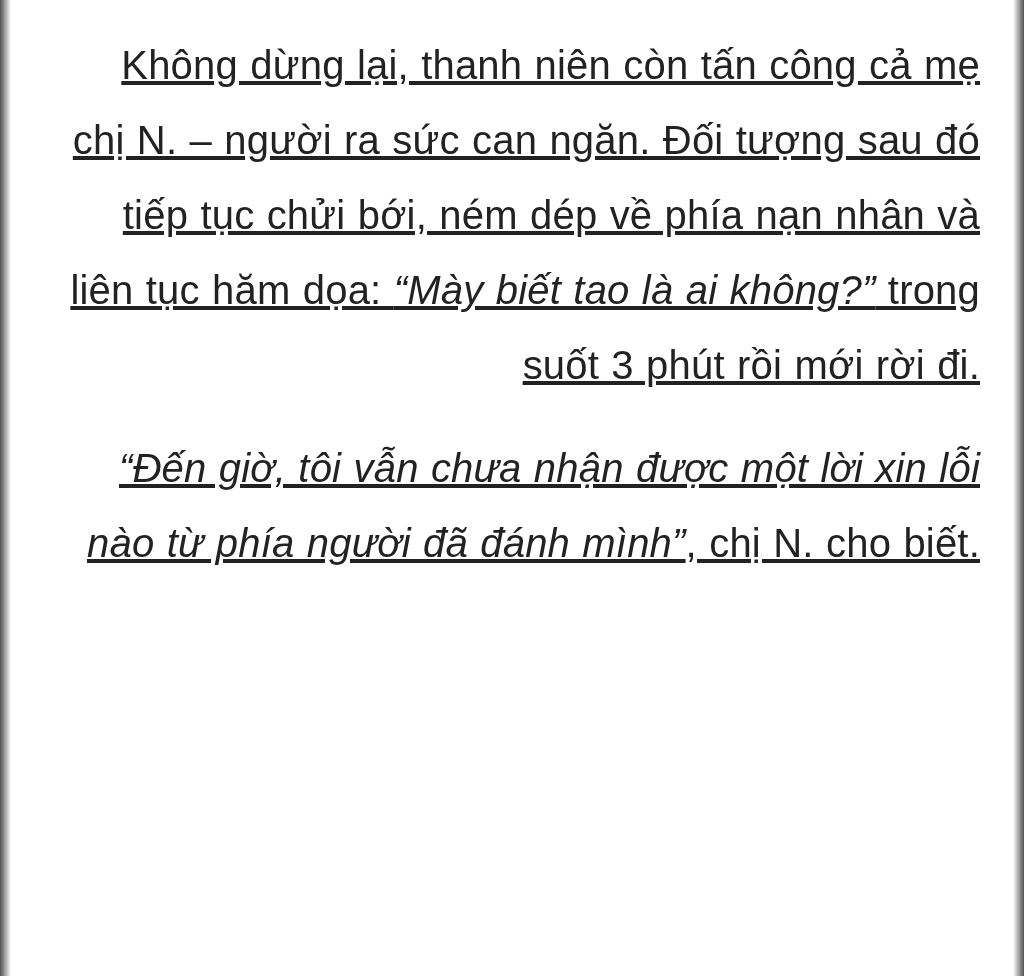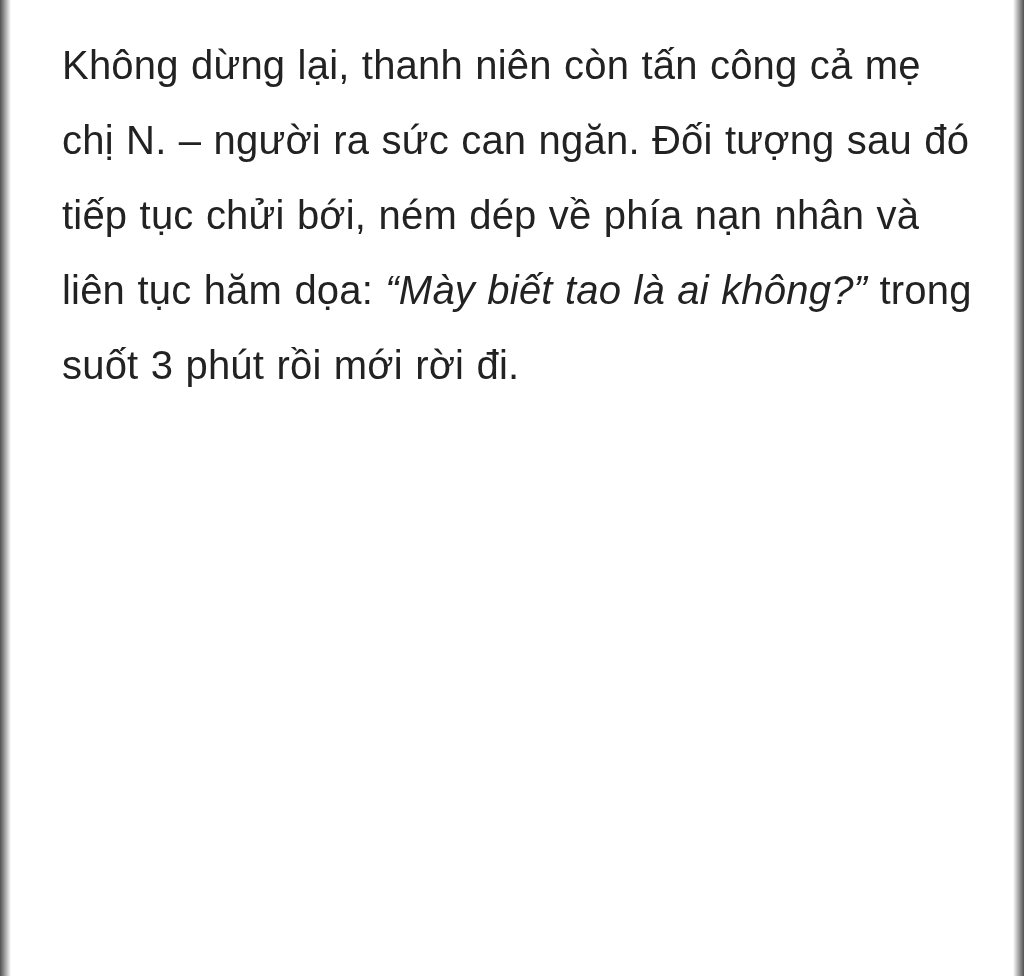--- a/index.html
+++ b/index.html
@@ -34,31 +34,33 @@
   .article-body {
     box-sizing: border-box;
     padding: 28px 44px 0 62px;
     max-width: 1024px;
   }
   .article-body p {
     margin: 0 0 28px 0;
     font-size: 40px;
     line-height: 75px;
     letter-spacing: 0.2px;
-    text-align: left;
+    text-align: right;
     word-spacing: 1px;
+    text-decoration: underline;
   }
   .article-body em {
     font-style: italic;
   }
   .article-body span {
     font-style: normal;
   }
 </style>
 </head>
 <body style="color: rgb(34, 34, 34); background: rgb(255, 255, 255);">
 
 <div class="edge edge-left"></div>
 <div class="edge edge-right"></div>
 
 <div class="article-body">
     <p><span>Không dừng lại, thanh niên còn tấn công cả mẹ chị N. – người ra sức can ngăn. Đối tượng sau đó tiếp tục chửi bới, ném dép về phía nạn nhân và liên tục hăm dọa: </span><em>“Mày biết tao là ai không?”</em><span> trong suốt 3 phút rồi mới rời đi.</span></p>
+    <p><em>“Đến giờ, tôi vẫn chưa nhận được một lời xin lỗi nào từ phía người đã đánh mình”</em><span>, chị N. cho biết.</span></p>
   </div>
 
 </body></html>

